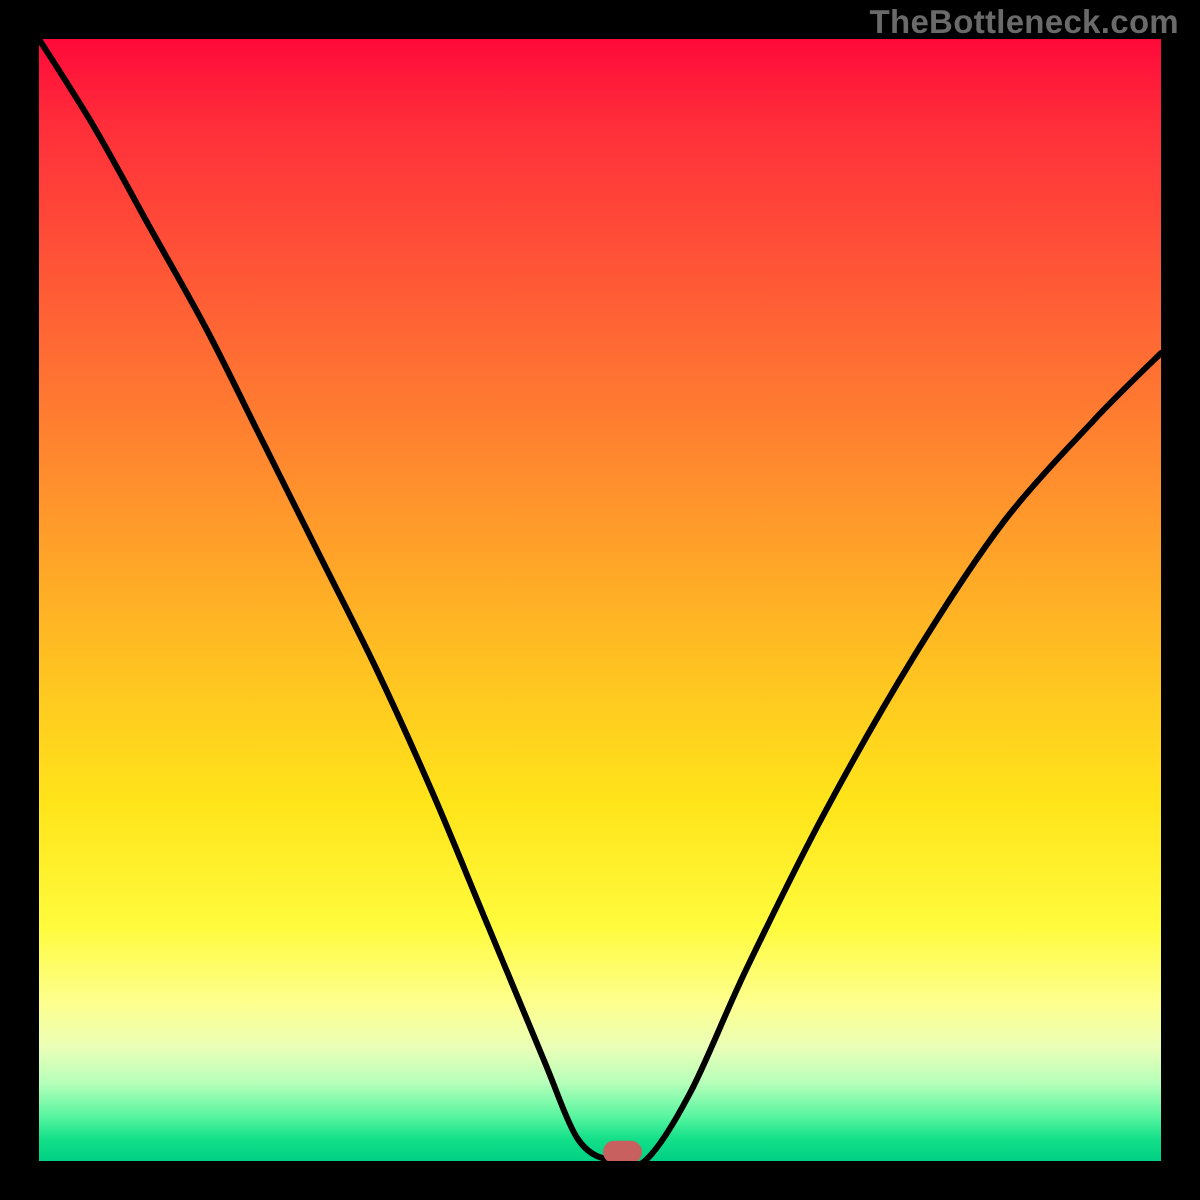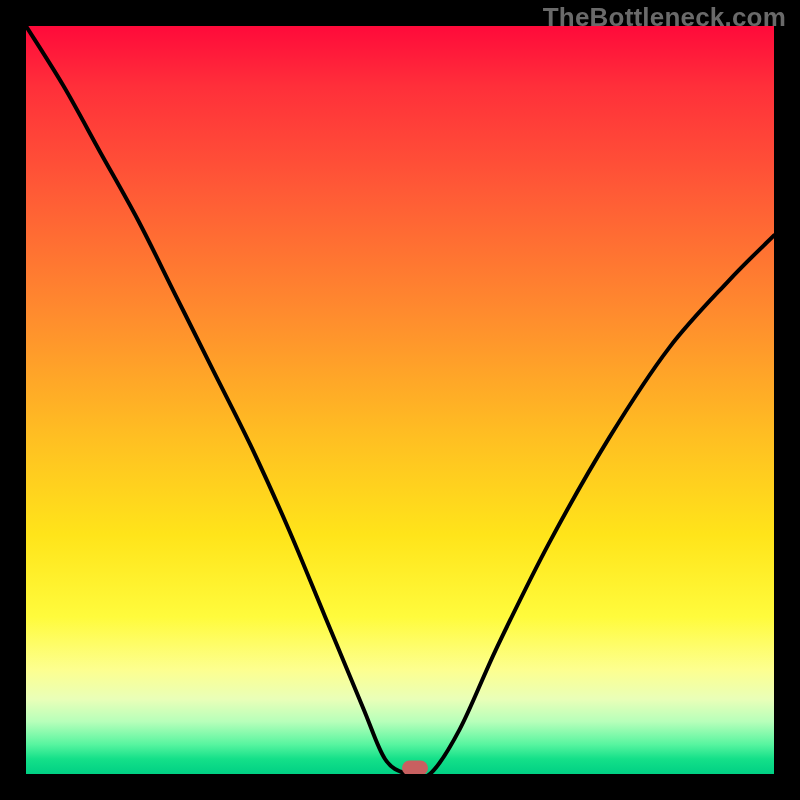--- a/index.html
+++ b/index.html
@@ -15,21 +15,21 @@
     position: relative;
     width: 800px;
     height: 800px;
     background: #000;
   }
   .watermark {
     position: absolute;
     top: 2px;
     right: 14px;
     color: #6a6a6a;
-    font-size: 26px;
+    font-size: 22px;
     font-weight: 600;
     letter-spacing: 0.2px;
     z-index: 10;
   }
   .plot-area {
     position: absolute;
     left: 26px;
     top: 26px;
     width: 748px;
     height: 748px;

